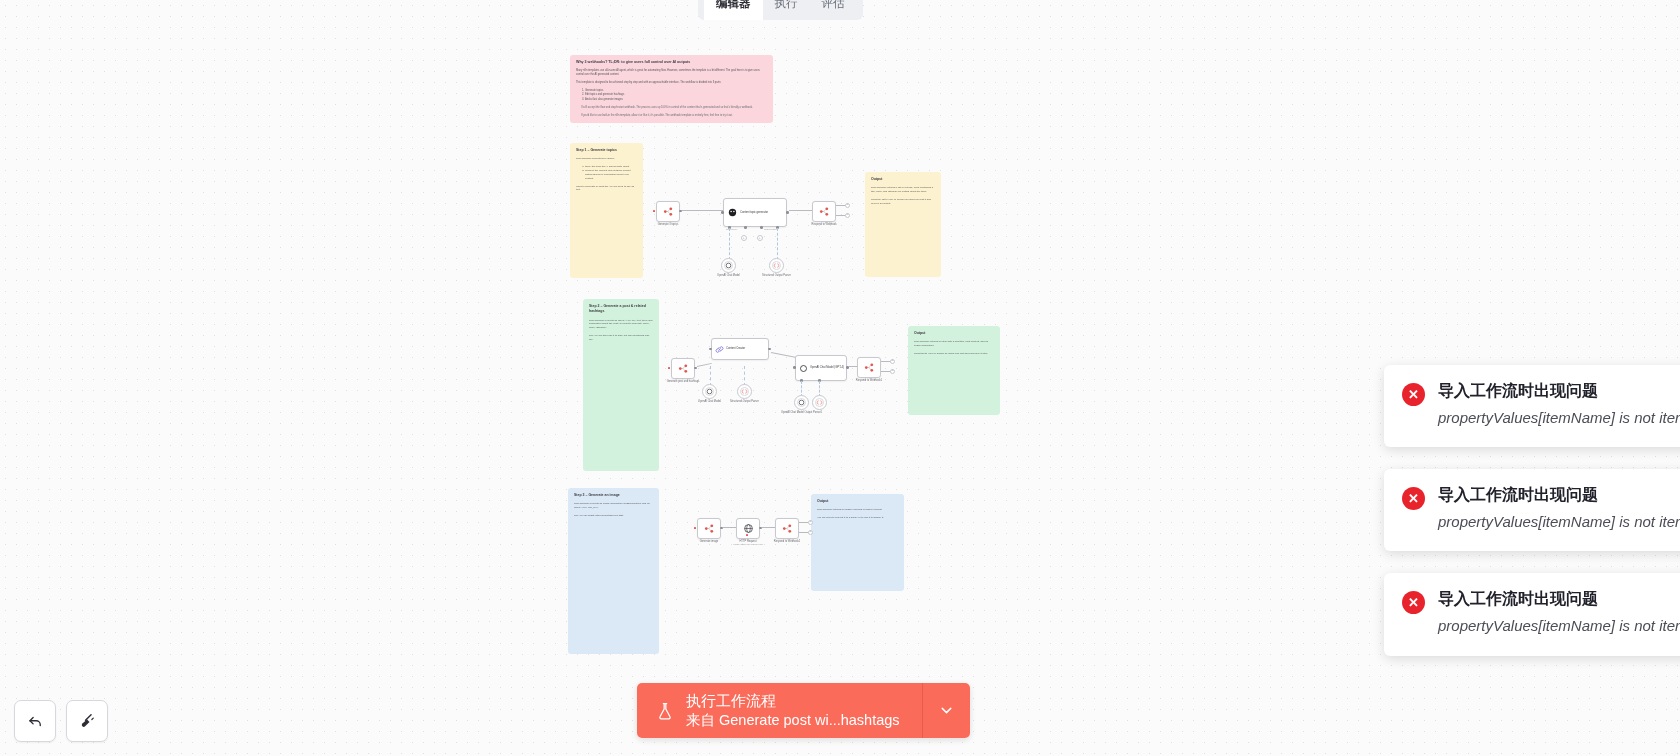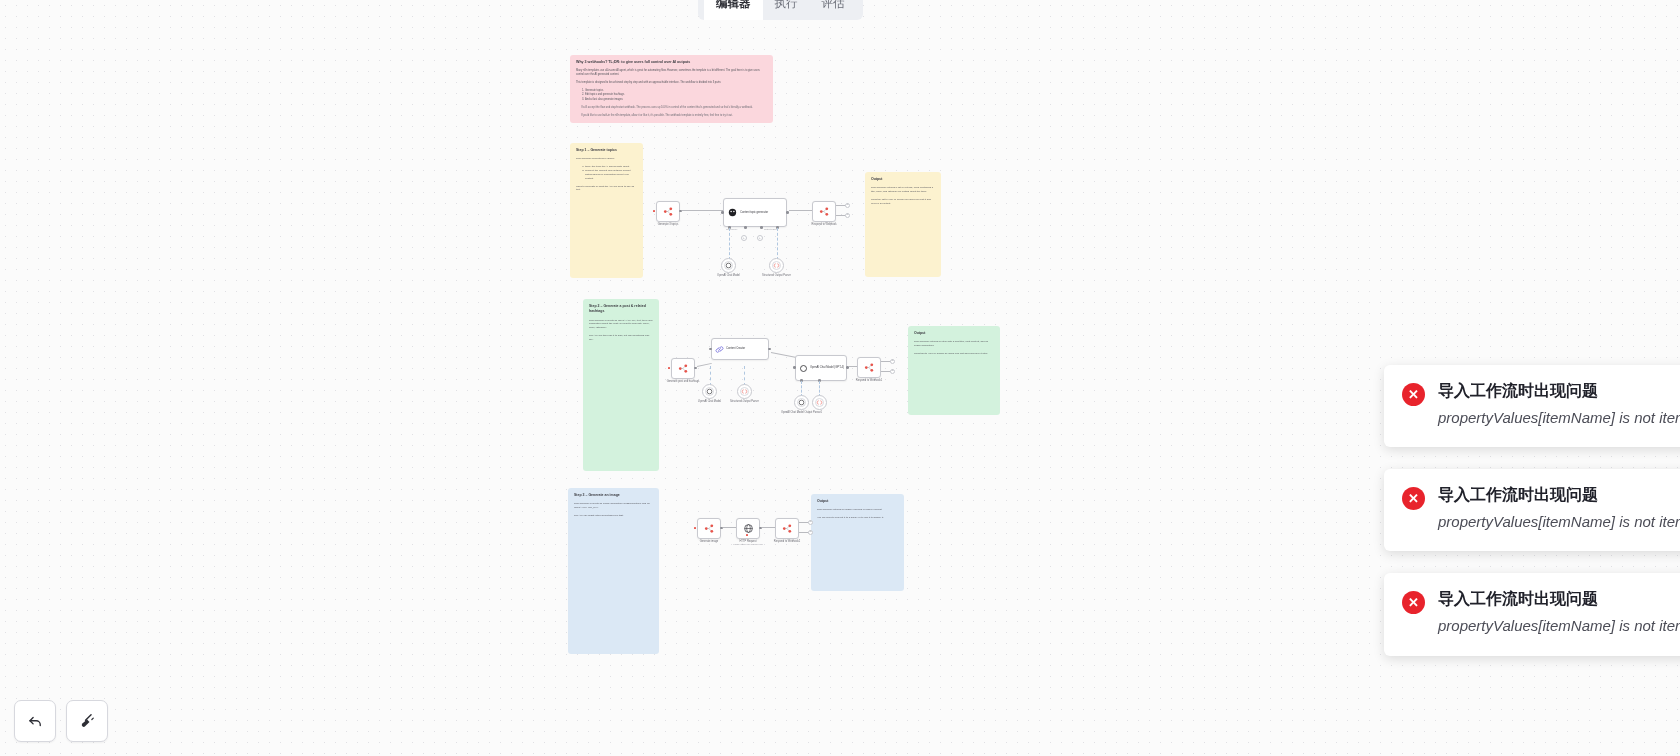--- a/index.html
+++ b/index.html
@@ -466,20 +466,36 @@
     </div>
     <div class="tool-btn">
       <svg width="19" height="19" viewBox="0 0 24 24">
         <path d="M16.5 3.5l-7 7" stroke="#2d2e35" stroke-width="1.8" stroke-linecap="round"></path>
         <path d="M11.5 9.5l3 3-5.5 5.5a2.5 2.5 0 01-3.5 0l0 0a2.5 2.5 0 010-3.5z" fill="#2d2e35"></path>
         <path d="M17.5 9.5l1.8-1.8" stroke="#2d2e35" stroke-width="1.5" stroke-linecap="round"></path>
       </svg>
     </div>
   </div>
 
+  <div id="exec-wrap">
+    <div id="exec-main">
+      <svg width="20" height="22" viewBox="0 0 24 24">
+        <path d="M10 3h4M11 3v6.5L6 19a1.6 1.6 0 001.4 2.4h9.2A1.6 1.6 0 0018 19l-5-9.5V3" stroke="#ffffff" stroke-width="1.5" fill="none" stroke-linejoin="round" stroke-linecap="round"></path>
+      </svg>
+      <div class="labels">
+        <span id="exec-title">执行工作流程</span>
+        <span id="exec-sub">来自 Generate post wi...hashtags</span>
+      </div>
+    </div>
+    <div id="exec-arrow">
+      <svg width="17" height="17" viewBox="0 0 24 24">
+        <path d="M6 9l6 6 6-6" stroke="#ffffff" stroke-width="2" fill="none" stroke-linecap="round" stroke-linejoin="round"></path>
+      </svg>
+    </div>
+  </div>
 
   <div id="toasts">
 
     <div class="toast">
       <div class="toast-x">✕</div>
       <div class="toast-body">
         <div class="toast-title">导入工作流时出现问题</div>
         <div class="toast-msg">propertyValues[itemName] is not iterable</div>
       </div>
     </div>

